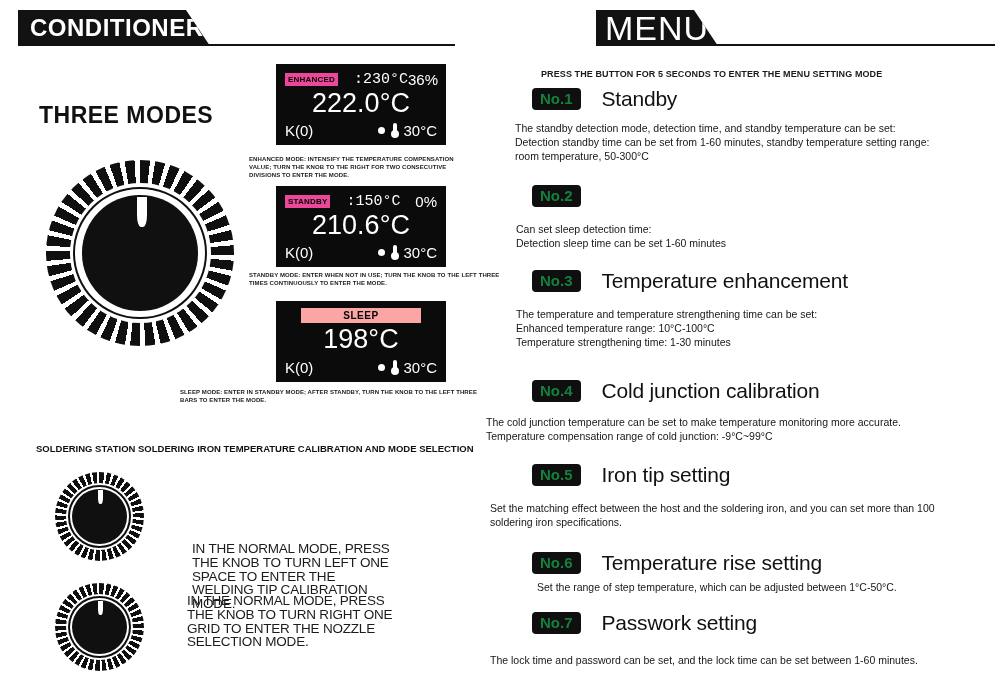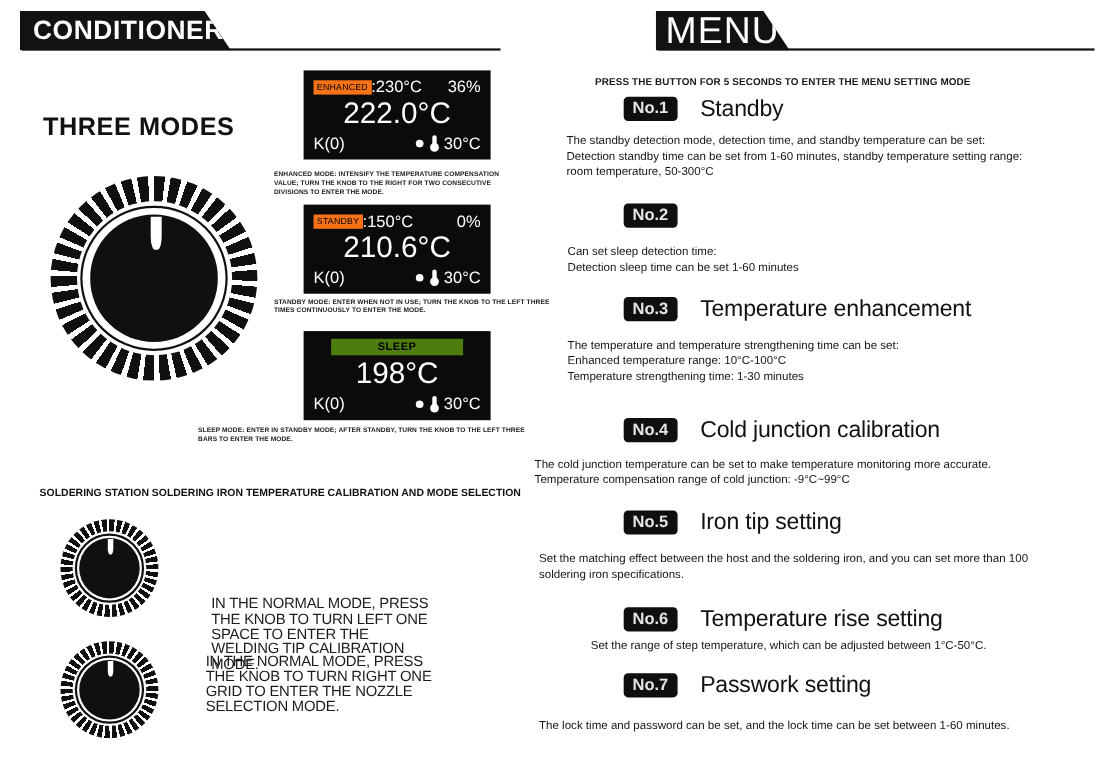--- a/index.html
+++ b/index.html
@@ -18,33 +18,33 @@
   .rule { position:absolute; height:2px; background:#121212; }
   .rule-left { left:20px; top:44px; width:435px; }
   .rule-right { left:598px; top:44px; width:397px; }
 
   
   .three-modes { position:absolute; left:39px; top:102px; font-size:23px; font-weight:bold; letter-spacing:.5px; }
 
   .lcd { position:absolute; left:276px; width:170px; height:81px; background:#0b0b0b; color:#fff;
          padding:7px 9px 6px; display:flex; flex-direction:column; justify-content:space-between; }
   .lcd-row1 { display:flex; align-items:center; }
-  .mode-badge { background:#f97316; color:#000; font-size:8px; font-weight:normal; padding:2px 3px; letter-spacing:.2px; }
-  .set-temp { font-size:15px; margin-left:0; }
+  .mode-badge { background:#ec4899; color:#000; font-size:8px; font-weight:bold; padding:2px 3px; letter-spacing:.2px; }
+  .set-temp { font-size:15px; margin-left:16px;font-family:Liberation Mono, monospace; }
   .pct { margin-left:auto; font-size:15px; }
   .lcd-main { text-align:center; font-size:27px; font-weight:500; line-height:1; margin-top:-3px; }
   .lcd-row3 { display:flex; align-items:center; font-size:15px; }
   .sensor { margin-right:auto; }
   .dot { width:7px; height:7px; border-radius:50%; background:#fff; margin-right:5px; }
   .thermo { position:relative; width:10px; height:15px; margin-right:3px; }
   .thermo::before { content:""; position:absolute; left:3px; top:0; width:4px; height:10px;
                     background:#fff; border-radius:2px 2px 0 0; }
   .thermo::after { content:""; position:absolute; left:1px; bottom:0; width:8px; height:8px;
                    background:#fff; border-radius:50%; }
-  .sleep-bar { background:#4d7c0f; color:#000; font-size:10px; font-weight:bold; text-align:center;
+  .sleep-bar { background:#fca5a5; color:#000; font-size:10px; font-weight:bold; text-align:center;
                padding:2px 0; margin:0 16px; letter-spacing:.5px; }
 
   .cap { position:absolute; font-size:6px; line-height:1.3; font-weight:bold; color:#1a1a1a; letter-spacing:.1px; }
   .cap1 { left:249px; top:156px; width:214px; }
   .cap2 { left:249px; top:272px; width:268px; }
   .cap3 { left:180px; top:389px; width:300px; }
 
   
   .knob { position:absolute; border-radius:50%;
           background:repeating-conic-gradient(#101010 0deg 6.2deg, #ffffff 6.2deg 9.47deg); }
@@ -59,22 +59,22 @@
 
   .calib-heading { position:absolute; left:36px; top:443px; width:445px; font-size:9.5px; font-weight:bold; }
   .knob-text { position:absolute; font-size:13.5px; line-height:1.02; color:#1c1c1c; letter-spacing:-.2px; }
   .knob-text1 { left:192px; top:494px; width:208px;margin-top:48px; }
   .knob-text2 { left:187px; top:594px; width:216px; }
 
   
   .menu-intro { position:absolute; left:541px; top:69px; width:400px; font-size:9px; font-weight:bold;
                 color:#1a1a1a; letter-spacing:.1px; }
   .menu-row { position:absolute; left:532px; display:flex; align-items:center; }
-  .no-badge { background:#0f0f0f; color:#e5e5e5; font-size:15px; font-weight:bold;
-              padding:2px 8px 3px; border-radius:4px;margin-left:35px; }
+  .no-badge { background:#0f0f0f; color:#15803d; font-size:15px; font-weight:bold;
+              padding:2px 8px 3px; border-radius:4px; }
   .item-title { font-size:21px; font-weight:400; margin-left:21px; letter-spacing:-.2px; }
   .menu-desc { position:absolute; font-size:10.5px; line-height:1.32; color:#161616;
                white-space:pre-line; width:492px; }
 </style>
 </head>
 <body>
 
 <div class="page">
 
   <div class="rule rule-left"></div>

